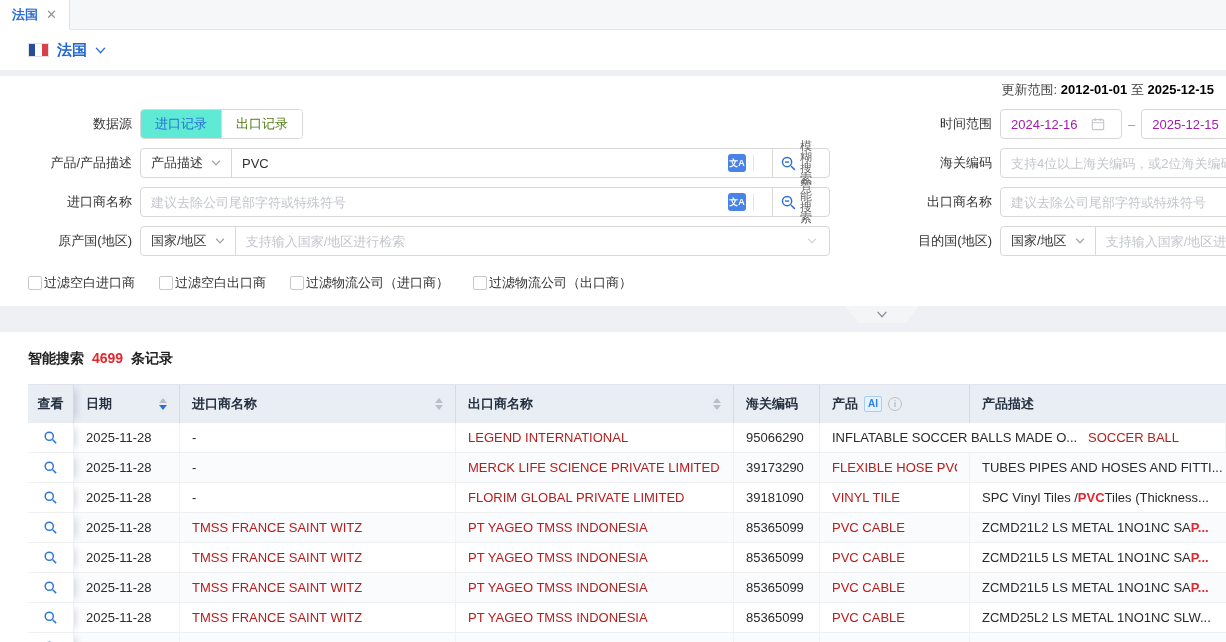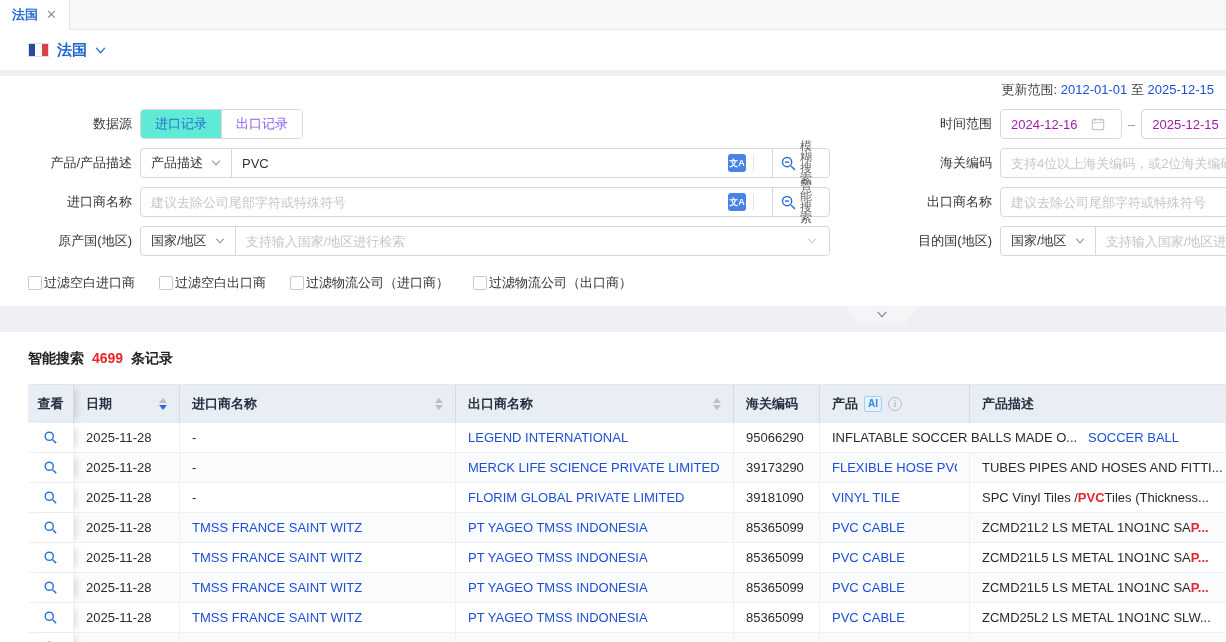--- a/index.html
+++ b/index.html
@@ -15,29 +15,29 @@
   .tab .close { color:#8f9399; font-weight:normal; font-size:13px; }
   
   .country-row { height:40px; background:#fff; display:flex; align-items:center; padding-left:28px; gap:8px; }
   .flag { width:21px; height:14px; display:flex; border:1px solid #e0e0e0; }
   .flag span { flex:1; }
   .flag .b { background:#2a4a9e; } .flag .w { background:#fff; } .flag .r { background:#d8414a; }
   .country-name { color:#2166cf; font-size:15px; font-weight:bold; }
   
   .panel { background:#fff; margin-top:6px; padding:4px 0 14px 0; position:relative; }
   .update-range { text-align:right; padding-right:12px; height:20px; line-height:20px; color:#444; }
-  .update-range .d { color:#1d4ed8; font-weight:normal; }
+  .update-range .d { color:#000000; font-weight:bold; }
   .form-row { display:flex; align-items:center; margin-top:9px; }
   .f-left { width:850px; flex:none; display:flex; align-items:center; }
   .f-right { flex:none; display:flex; align-items:center; }
   .lbl { width:140px; flex:none; text-align:right; padding-right:8px; color:#333; }
   .rlbl { width:150px; flex:none; text-align:right; padding-right:8px; color:#333; }
   
   .toggle { display:flex; border:1px solid #d8d8d8; border-radius:4px; overflow:hidden; background:#fff; }
-  .seg { padding:5px 14px; cursor:pointer; color:#8b5cf6; background:#fff; }
+  .seg { padding:5px 14px; cursor:pointer; color:#4d7c0f; background:#fff; }
   .seg.active { background:#5eead4; color:#2b6fd4; }
   .seg + .seg { border-left:1px solid #d8d8d8; }
   
   .group { display:flex; align-items:stretch; border:1px solid #d8d8d8; border-radius:4px; background:#fff; height:30px; }
   .g-select { display:flex; align-items:center; gap:8px; padding:0 10px; border-right:1px solid #d8d8d8; color:#333; flex:none; }
   .g-input { flex:1; display:flex; align-items:center; padding:0 10px; min-width:0; }
   .g-input input { border:none; outline:none; width:100%; font-size:13px; color:#333; font-family:inherit; background:transparent; }
   .g-input input::placeholder { color:#c3c6cc; }
   .suffix { display:flex; align-items:center; gap:7px; padding-right:8px; flex:none; }
   .vdiv { width:1px; height:16px; background:#e3e3e3; }
@@ -76,21 +76,21 @@
   .c6 { flex:1 1 auto; min-width:0; border-right:none; white-space:nowrap; overflow:hidden; }
   .fixed-col { box-shadow:7px 0 7px -5px rgba(20,40,80,0.18); position:relative; z-index:2; }
   .sorter { margin-left:auto; display:flex; flex-direction:column; gap:2px; padding-left:8px; }
   .car-up { width:0; height:0; border-left:4px solid transparent; border-right:4px solid transparent; border-bottom:5px solid #b9bfc9; }
   .car-dn { width:0; height:0; border-left:4px solid transparent; border-right:4px solid transparent; border-top:5px solid #b9bfc9; }
   .car-dn.on { border-top-color:#2b6fd4; }
   .ai-badge { background:#e6f2fe; border:1px solid #a8cdf5; color:#2e82e8; font-size:10px; font-weight:bold;
               border-radius:2px; padding:0 3px; margin:0 6px 0 6px; line-height:14px; }
   .info-ic { width:14px; height:14px; border:1px solid #b9bfc9; border-radius:50%; color:#9aa0a8; font-size:9px;
              display:flex; align-items:center; justify-content:center; font-weight:normal; }
-  .link { color:#1d4ed8; cursor:pointer; white-space:nowrap; overflow:hidden; }
+  .link { color:#b91c1c; cursor:pointer; white-space:nowrap; overflow:hidden; }
   .td.c2 span, .td.c3 span { white-space:nowrap; overflow:hidden; }
   .plain { color:#2a2a2a !important; cursor:default; }
   .hl { color:#e6252d; font-weight:bold; }
   .tbody .tr:nth-child(even) .td { background:#fafbfc; }
   .tbody .tr .td.c0 { background:#fff; }
   .view-btn { cursor:pointer; display:flex; align-items:center; }
   .chev-blue polyline { stroke:#2b6fd4; } 
 </style>
 </head>
 <body>

